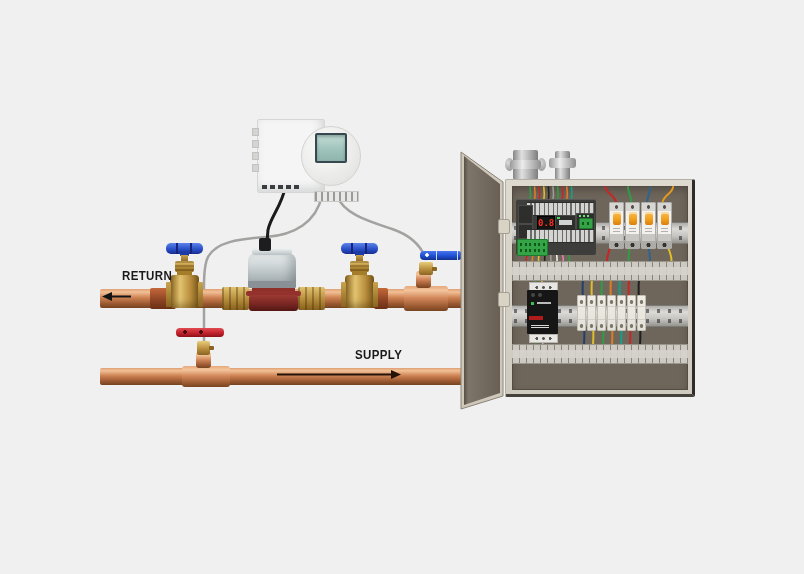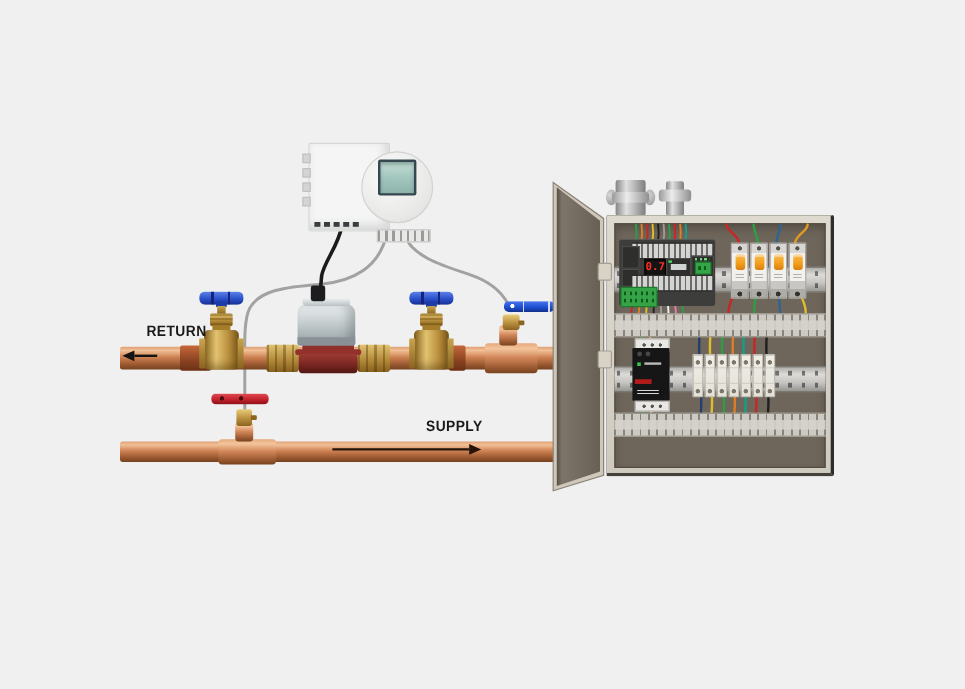--- a/index.html
+++ b/index.html
@@ -253,21 +253,21 @@
       <path d="M127,93 C125,115 130,132 128,159" stroke="#1f1f1f" stroke-width="2" fill="none" stroke-linecap="round"></path>
     </svg>
 
   <div class="abs duct" style="left:512px;top:261px;width:176px;height:18px;"></div>
   <div class="abs duct" style="left:512px;top:344px;width:176px;height:18px;"></div>
 
   <div class="abs plc" style="left:516px;top:199px;width:80px;height:55px;">
     <div class="abs tstrip" style="left:11px;top:2px;width:67px;height:12px;"></div>
     <div class="abs darkpanel" style="left:2px;top:5px;width:13px;height:17px;"></div>
     <div class="abs darkpanel" style="left:2px;top:24px;width:13px;height:13px;"></div>
-    <div class="abs seg" style="left: 21px; top: 16px; width: 16px; height: 13px; color: rgb(255, 48, 32);">0.7</div>
+    <div class="abs seg" style="left: 21px; top: 16px; width: 16px; height: 13px; color: rgb(255, 48, 32);">0.8</div>
     <div class="abs darkpanel" style="left:39px;top:15px;width:19px;height:13px;">
       <div class="abs" style="left:3px;top:4px;width:13px;height:5px;background:#cfd4d2;"></div>
       <div class="abs" style="left:1px;top:1px;width:3px;height:2px;background:#4ad45e;"></div>
     </div>
     <div class="abs darkpanel" style="left:60px;top:13px;width:17px;height:15px;">
       <div class="abs gblock" style="left:2px;top:4px;width:12px;height:9px;"></div>
       <div class="abs" style="left:2px;top:1px;width:12px;height:2px;background:repeating-linear-gradient(90deg,#6fe07a 0 2px,transparent 2px 4px);"></div>
     </div>
     <div class="abs tstrip" style="left:11px;top:29px;width:67px;height:12px;"></div>
     <div class="abs gblock" style="left:1px;top:39px;width:29px;height:15px;"></div>

